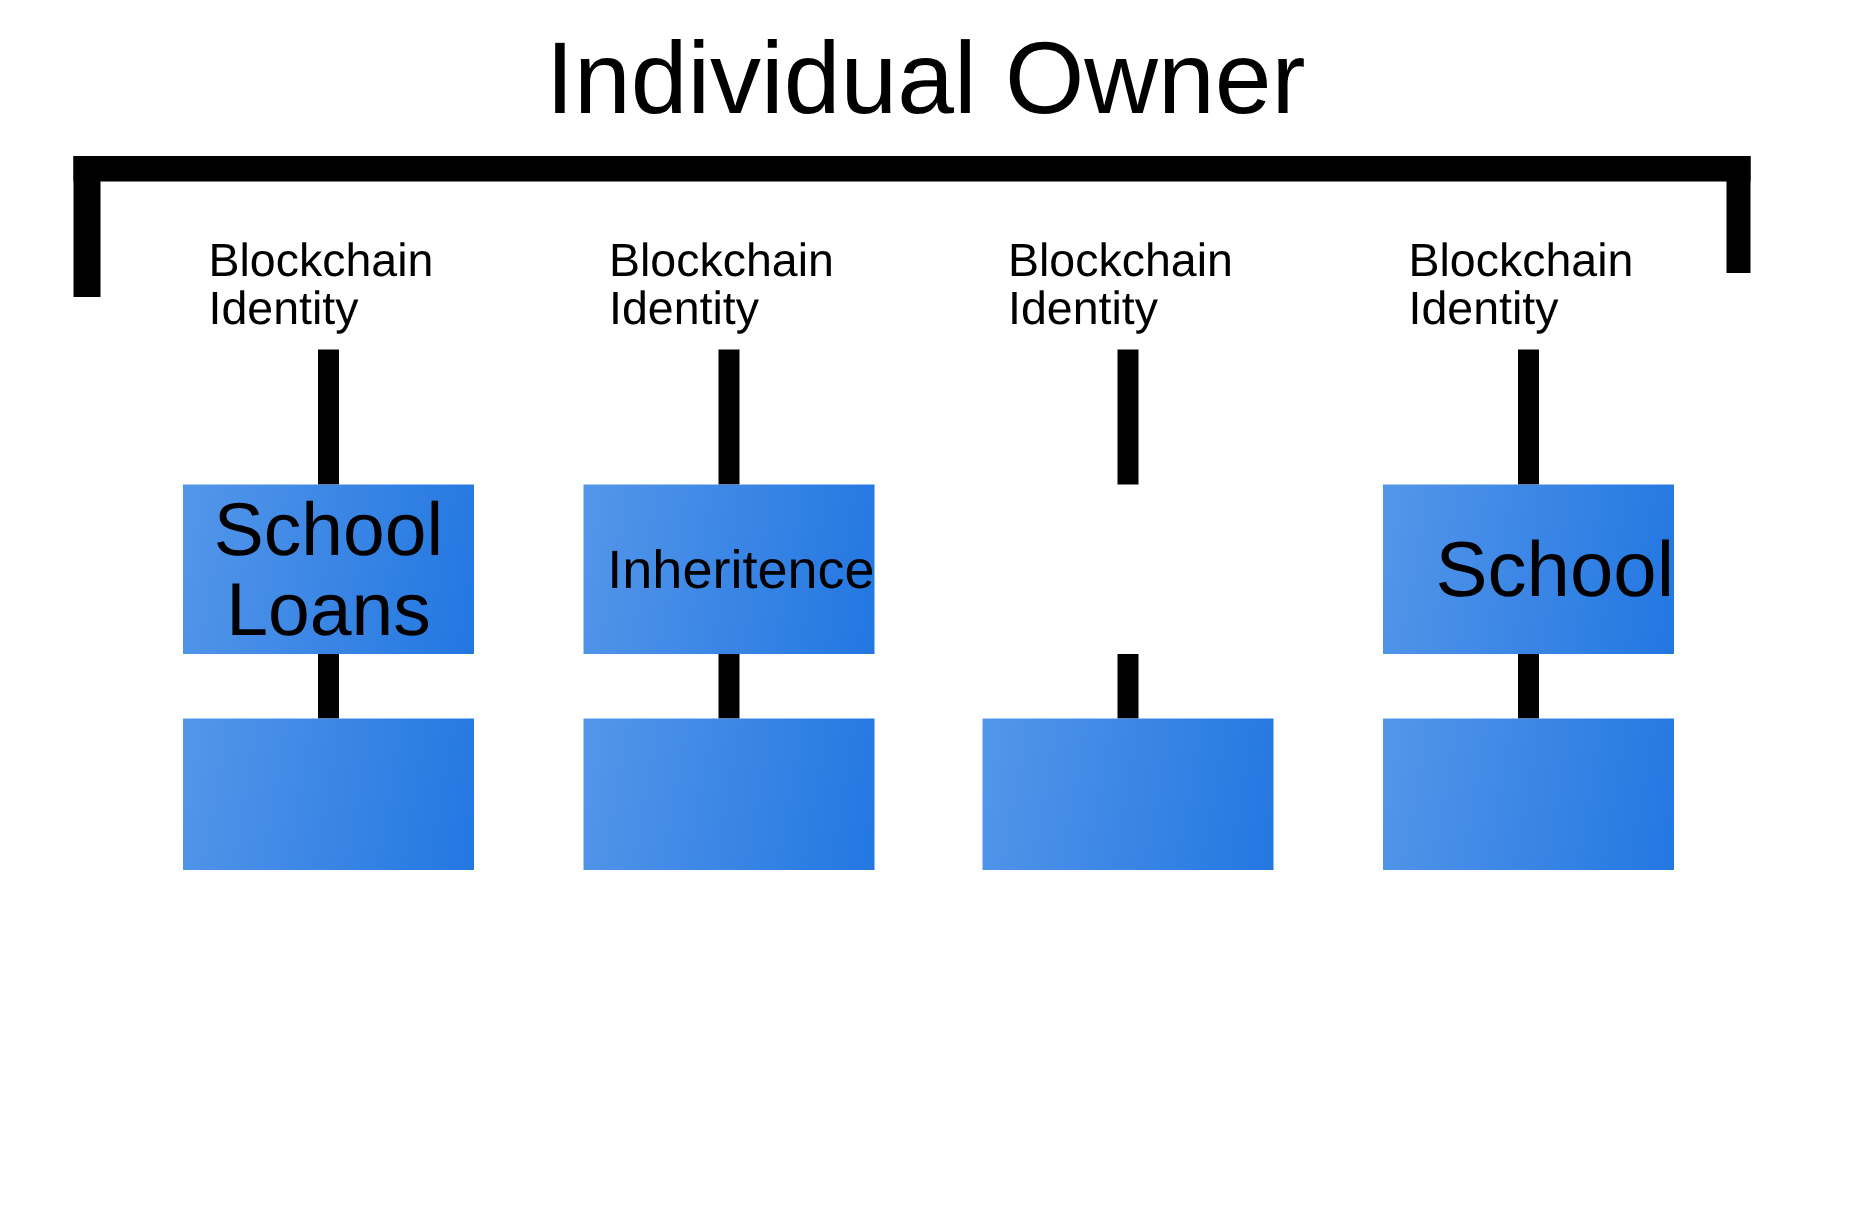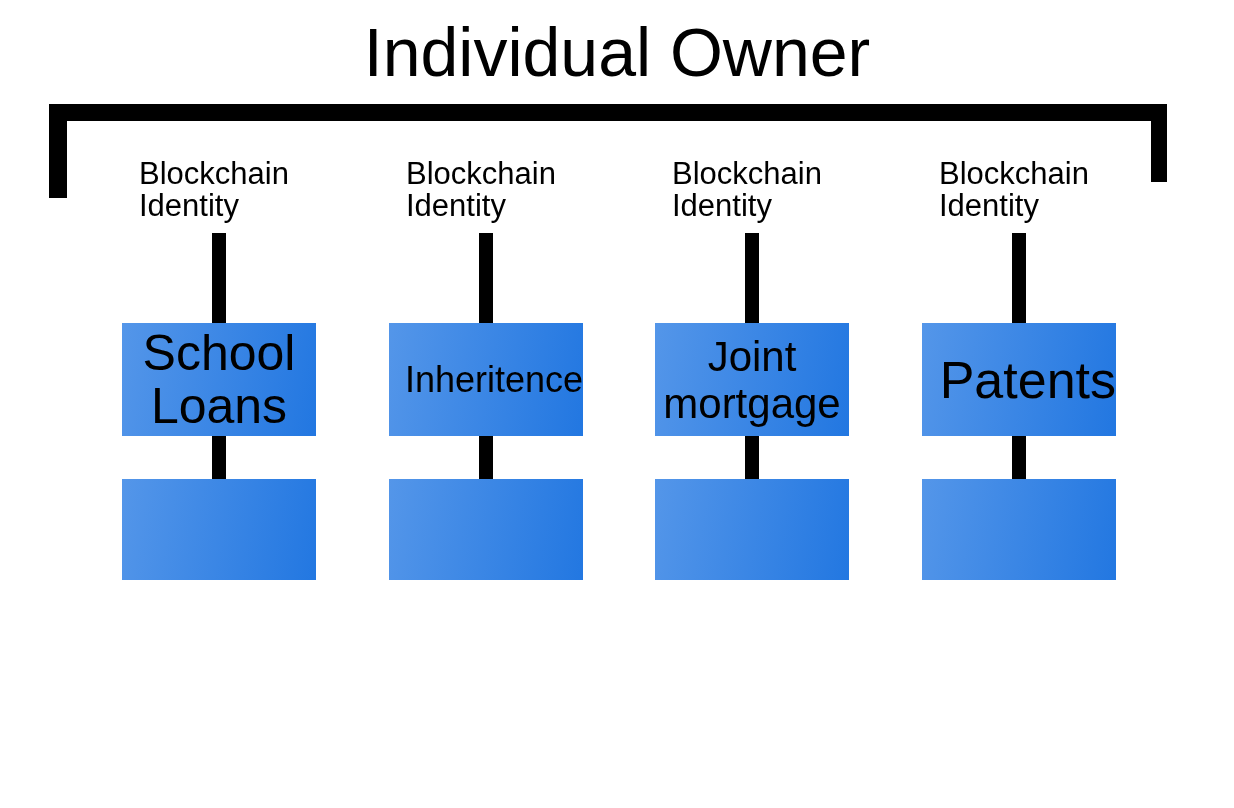--- a/index.html
+++ b/index.html
@@ -149,35 +149,32 @@
     <div class="vline v2"></div>
     <div class="box b2"></div>
     <div class="vline v3"></div>
     <div class="box b3"></div>
     <div class="stub"></div>
   </div>
 
   <div class="column col-2">
     <div class="identity-label">Blockchain Identity</div>
     <div class="vline v1"></div>
-    <div class="box b1">
-      <span class="box-label">Joint mortgage</span>
-    </div>
     <div class="vline v2"></div>
     <div class="box b2"></div>
     <div class="vline v3"></div>
     <div class="box b3"></div>
     <div class="stub"></div>
   </div>
 
   <div class="column col-3">
     <div class="identity-label">Blockchain Identity</div>
     <div class="vline v1"></div>
     <div class="box b1">
-      <span class="box-label">Patents</span>
+      <span class="box-label">School</span>
     </div>
     <div class="vline v2"></div>
     <div class="box b2"></div>
     <div class="vline v3"></div>
     <div class="box b3"></div>
     <div class="stub"></div>
   </div>
 
 </div>
 

